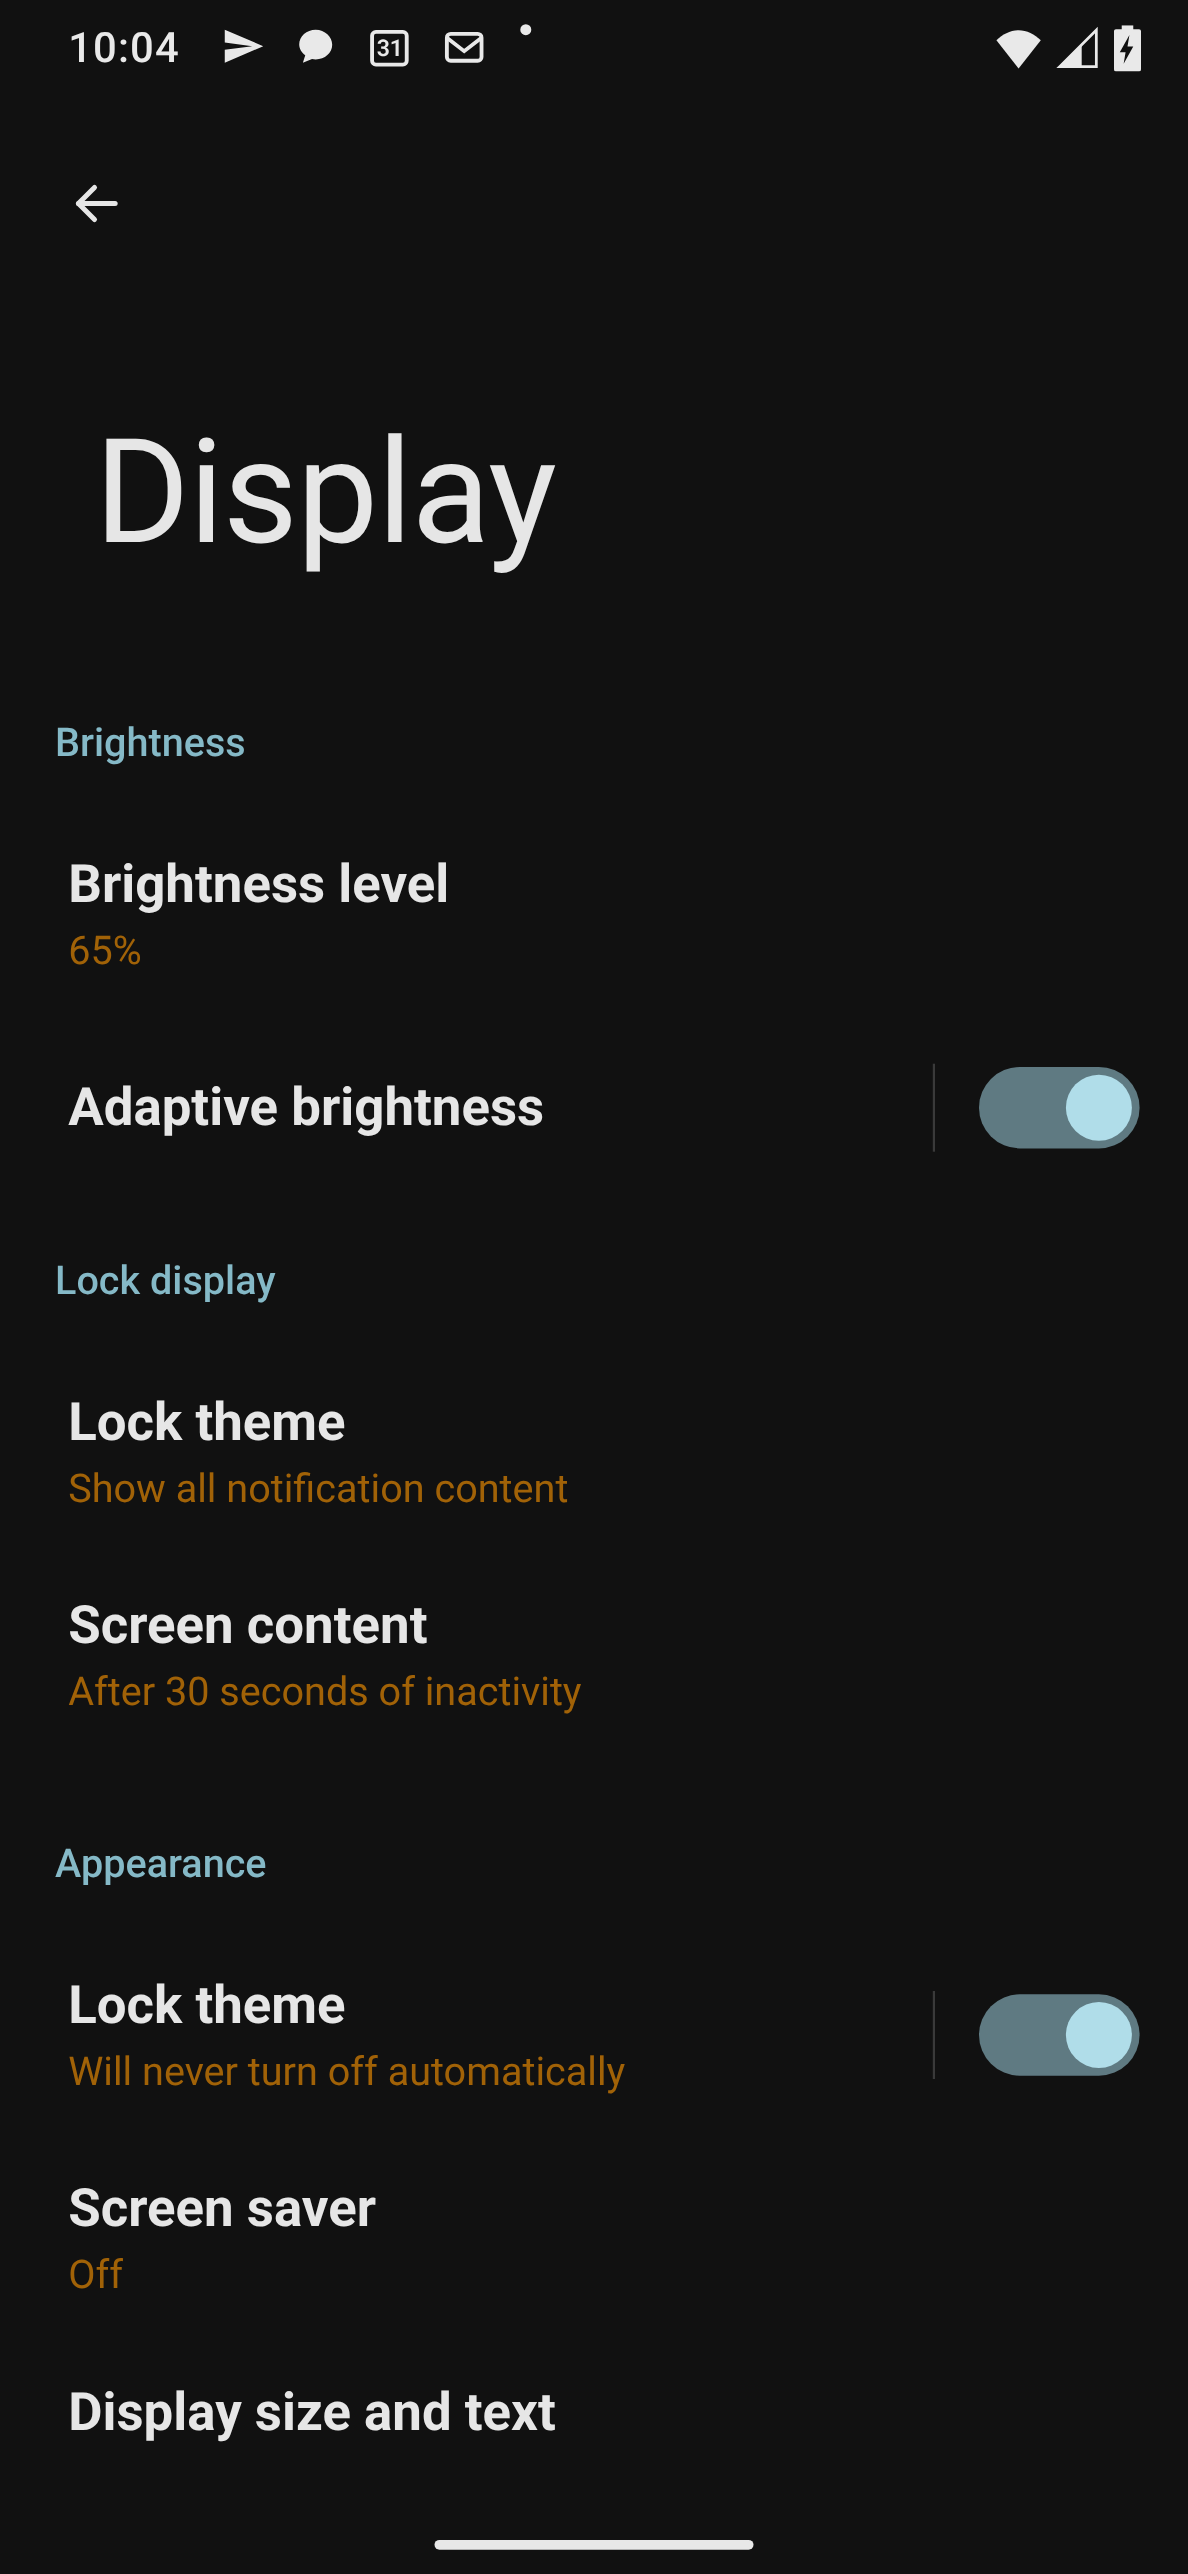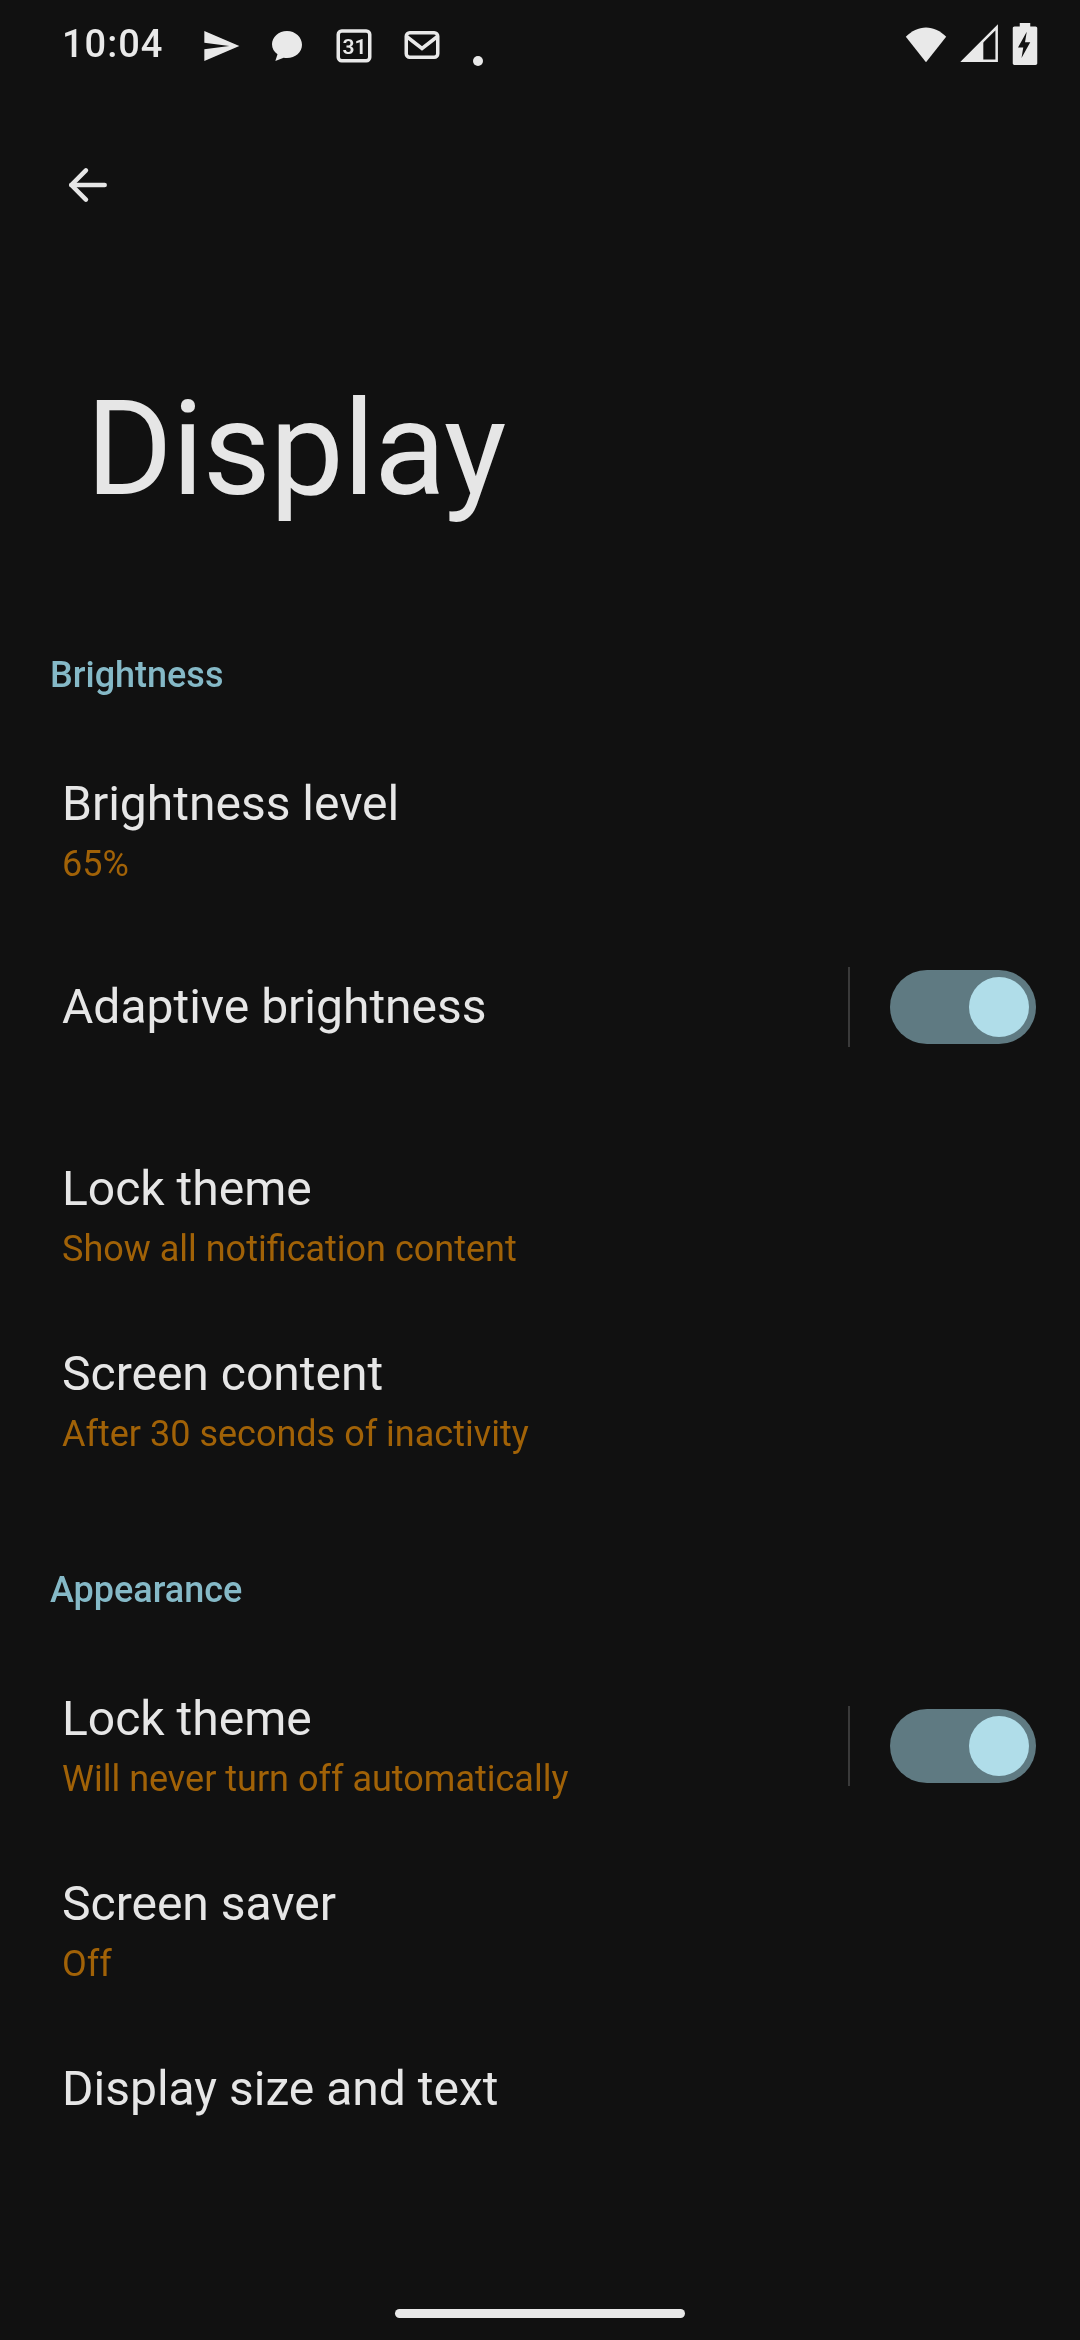--- a/index.html
+++ b/index.html
@@ -21,21 +21,21 @@
   
   .status-bar {
     height: 88px;
     display: flex;
     align-items: center;
     justify-content: space-between;
     padding: 0 42px 0 62px;
   }
   .status-left {
     display: flex;
-    align-items: flex-end;
+    align-items: flex-start;
     gap: 26px;
   }
   .status-right {
     display: flex;
     align-items: center;
     gap: 12px;
   }
   .clock {
     font-size: 38px;
     font-weight: 500;
@@ -99,21 +99,21 @@
     min-height: 120px;
   }
   .list-item-text {
     flex: 1;
     display: flex;
     flex-direction: column;
     justify-content: center;
   }
   .item-title {
     font-size: 48px;
-    font-weight: 400;
+    font-weight: 700;
     color: #E6E6E6;
     line-height: 1.25;
   }
   .item-sub {
     font-size: 36px;
     font-weight: 400;
     color: #a16207;
     margin-top: 8px;
     line-height: 1.25;
   }
@@ -251,20 +251,21 @@
     <div class="switch-zone">
       <div class="switch-divider"></div>
       <div class="switch">
         <div class="thumb"></div>
       </div>
     </div>
   </div>
 
   <div class="section-gap"></div>
 
+  <div class="section-header">Lock display</div>
 
   <div class="list-item">
     <div class="list-item-text">
       <span class="item-title">Lock theme</span>
       <span class="item-sub">Show all notification content</span>
     </div>
   </div>
 
   <div class="list-item">
     <div class="list-item-text">

